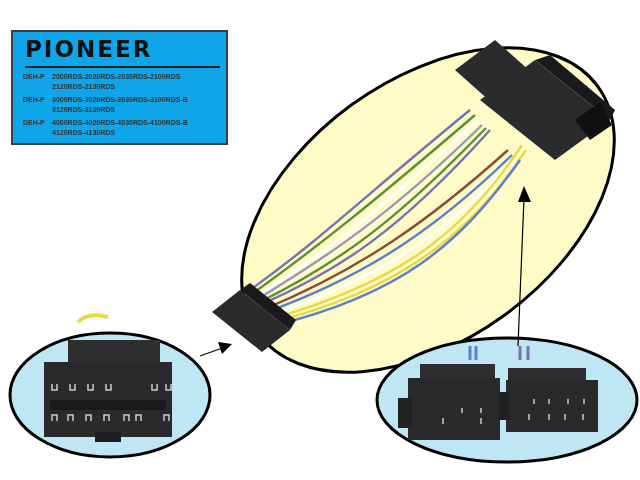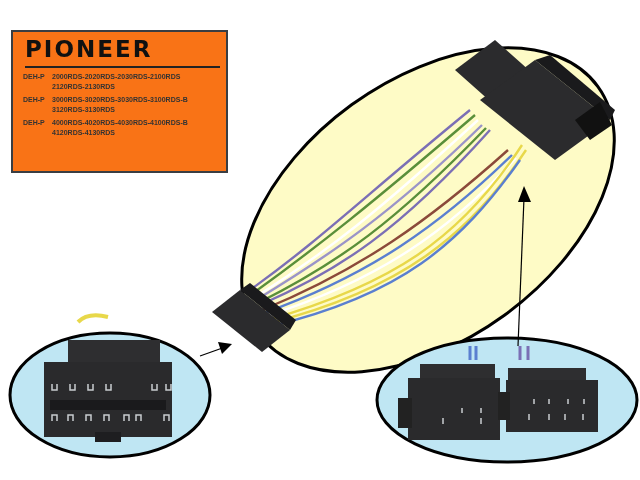--- a/index.html
+++ b/index.html
@@ -1,17 +1,17 @@
 <!DOCTYPE html>
 <html><head>
 <meta charset="utf-8">
 <style>
   html,body{margin:0;padding:0;background:#ffffff;}
   body{width:640px;height:480px;position:relative;overflow:hidden;font-family:"Liberation Sans",sans-serif;}
-  .label{position:absolute;left:11px;top:30px;width:217px;height:143px;background:#f97316;border:2px solid #3a3d42;box-sizing:border-box;}
+  .label{position:absolute;left:11px;top:30px;width:217px;height:115px;background:#0ea5e9;border:2px solid #3a3d42;box-sizing:border-box;}
   .brand{position:absolute;left:12px;top:4px;font-family:"DejaVu Sans",sans-serif;font-weight:bold;font-size:23px;letter-spacing:2px;color:#111;}
   .brand-rule{position:absolute;left:12px;right:6px;top:34px;height:2px;background:#222;}
   .model{position:absolute;left:10px;font-size:7px;font-weight:bold;color:#333;line-height:10px;white-space:nowrap;}
   .model .pfx{display:inline-block;width:29px;}
   .model .line2{padding-left:29px;display:block;}
   svg.scene{position:absolute;left:0;top:0;}
 </style>
 </head>
 <body>
 

